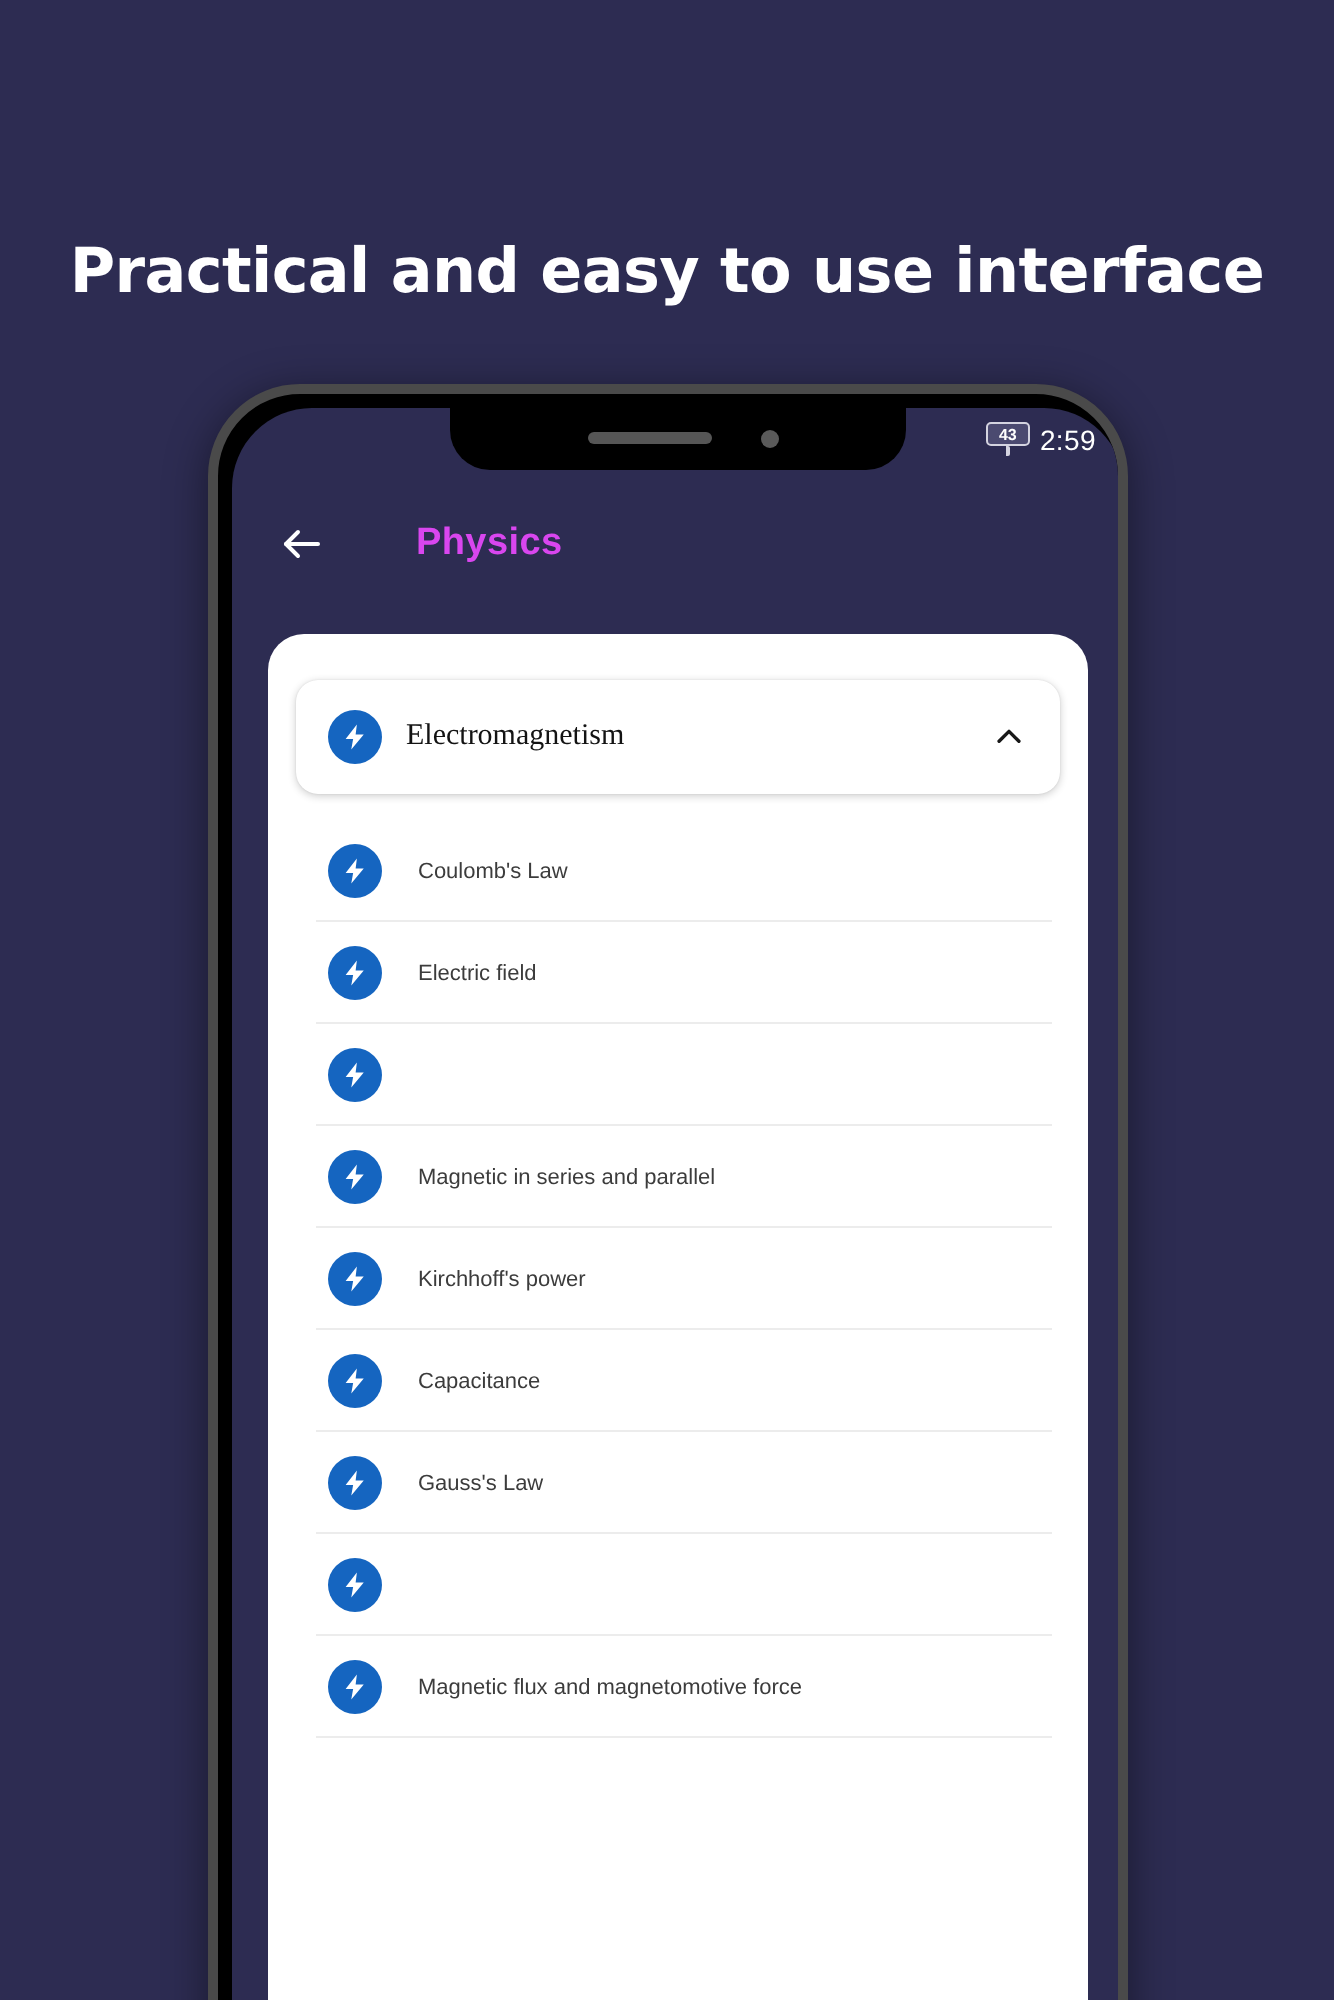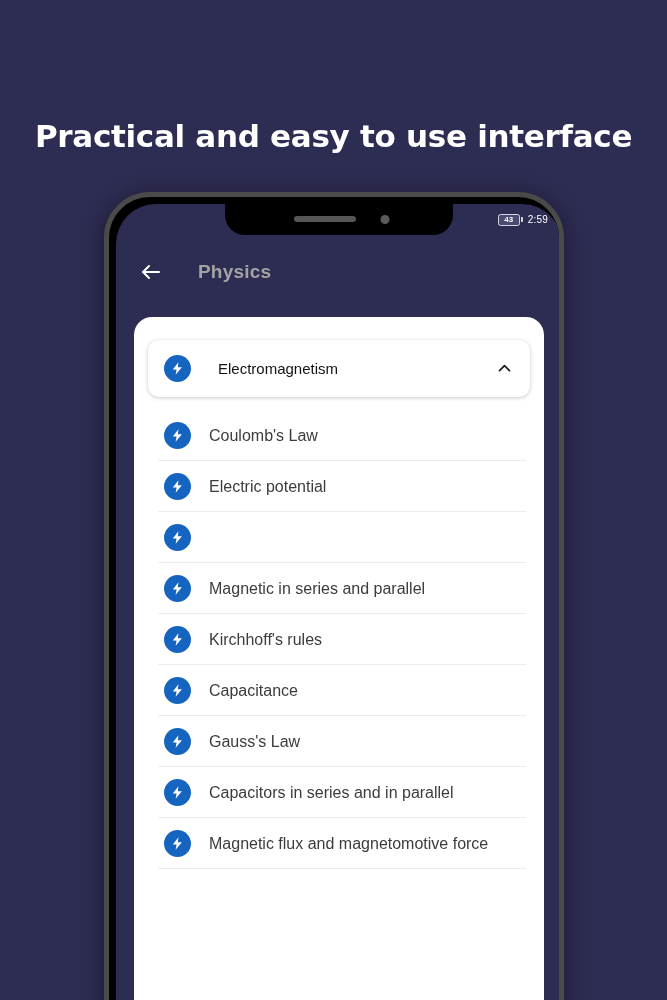--- a/index.html
+++ b/index.html
@@ -87,58 +87,58 @@
   .statusbar {
     position: absolute;
     top: 0; right: 0;
     height: 31px;
     display: flex; align-items: center; gap: 5px;
     padding-right: 14px;
     z-index: 7;
     color: #fff;
   }
   .battery {
-    display: inline-flex; align-items: center;
+    display: inline-flex; align-items: center; flex-direction: column;
   }
   .battery-body {
     width: 22px; height: 12px;
     border: 1.5px solid #d4d4e0;
     border-radius: 2.5px;
     display: flex; align-items: center; justify-content: center;
     font-size: 8px; font-weight: bold;
     color: #ffffff;
     background: #4b4a70;
   }
   .battery-cap {
     width: 2px; height: 5px;
     background: #d4d4e0;
     border-radius: 0 1px 1px 0;
     margin-left: 1px;
   }
-  .clock { font-size: 10px; font-weight: 500; letter-spacing: 0.2px; text-align: right; }
+  .clock { font-size: 14px; font-weight: 500; letter-spacing: 0.2px; text-align: right; }
 
   
   .appbar {
     position: absolute;
     top: 31px; left: 0; right: 0;
     height: 74px;
     display: flex; align-items: center;
     padding-left: 22px;
     z-index: 4;
   }
   .back-icon {
     width: 26px; height: 26px;
     display: flex; align-items: center; justify-content: center;
     cursor: pointer;
   }
   .appbar-title {
-    color: #a3a3a3;
+    color: #d946ef;
     font-size: 19px;
     font-weight: bold;
-    margin-left: 34px;
+    margin-left: 44px;
     letter-spacing: 0.2px;
   }
 
   
   .sheet {
     position: absolute;
     left: 18px; right: 18px;
     top: 113px; bottom: 0;
     background: #ffffff;
     border-radius: 18px 18px 0 0;
@@ -152,24 +152,24 @@
     height: 57px;
     background: #ffffff;
     border-radius: 11px;
     box-shadow: 0 1px 4px rgba(0,0,0,0.20), 0 0 1px rgba(0,0,0,0.10);
     display: flex; align-items: center;
     padding: 0 16px 0 16px;
     cursor: pointer;
   }
   .exp-title {
     flex: 1;
-    margin-left: 27px;
+    margin-left: 12px;
     font-size: 15px;
     color: #131313;
-    font-family: Liberation Sans, sans-serif;
+    font-family: Liberation Serif, serif;
   }
   .chevron {
     width: 20px; height: 20px;
     display: flex; align-items: center; justify-content: center;
   }
 
   
   .bolt {
     width: 27px; height: 27px;
     border-radius: 50%;
@@ -192,21 +192,21 @@
   }
   .row::after {
     content: "";
     position: absolute;
     left: 24px; right: 18px; bottom: 0;
     height: 1px;
     background: #ececec;
   }
   .row-label {
     margin-left: 18px;
-    font-size: 16px;
+    font-size: 11px;
     color: #3c3c3c;
     white-space: nowrap;
     font-family: "Liberation Sans", sans-serif;
   }
 </style>
 </head>
 <body>
 
 <div class="stage">
 
@@ -267,21 +267,21 @@
                 </svg>
               </span>
               <span class="row-label">Coulomb's Law</span>
             </div>
             <div class="row">
               <span class="bolt">
                 <svg width="15" height="15" viewBox="0 0 24 24" fill="#ffffff">
                   <polygon points="13.5,2 4.5,13.5 10.5,13.5 9,22 19,10 12.5,10"></polygon>
                 </svg>
               </span>
-              <span class="row-label">Electric potential</span>
+              <span class="row-label">Electric field</span>
             </div>
             <div class="row">
               <span class="bolt">
                 <svg width="15" height="15" viewBox="0 0 24 24" fill="#ffffff">
                   <polygon points="13.5,2 4.5,13.5 10.5,13.5 9,22 19,10 12.5,10"></polygon>
                 </svg>
               </span>
             </div>
             <div class="row">
               <span class="bolt">
@@ -290,21 +290,21 @@
                 </svg>
               </span>
               <span class="row-label">Magnetic in series and parallel</span>
             </div>
             <div class="row">
               <span class="bolt">
                 <svg width="15" height="15" viewBox="0 0 24 24" fill="#ffffff">
                   <polygon points="13.5,2 4.5,13.5 10.5,13.5 9,22 19,10 12.5,10"></polygon>
                 </svg>
               </span>
-              <span class="row-label">Kirchhoff's rules</span>
+              <span class="row-label">Kirchhoff's power</span>
             </div>
             <div class="row">
               <span class="bolt">
                 <svg width="15" height="15" viewBox="0 0 24 24" fill="#ffffff">
                   <polygon points="13.5,2 4.5,13.5 10.5,13.5 9,22 19,10 12.5,10"></polygon>
                 </svg>
               </span>
               <span class="row-label">Capacitance</span>
             </div>
             <div class="row">
@@ -314,21 +314,20 @@
                 </svg>
               </span>
               <span class="row-label">Gauss's Law</span>
             </div>
             <div class="row">
               <span class="bolt">
                 <svg width="15" height="15" viewBox="0 0 24 24" fill="#ffffff">
                   <polygon points="13.5,2 4.5,13.5 10.5,13.5 9,22 19,10 12.5,10"></polygon>
                 </svg>
               </span>
-              <span class="row-label">Capacitors in series and in parallel</span>
             </div>
             <div class="row">
               <span class="bolt">
                 <svg width="15" height="15" viewBox="0 0 24 24" fill="#ffffff">
                   <polygon points="13.5,2 4.5,13.5 10.5,13.5 9,22 19,10 12.5,10"></polygon>
                 </svg>
               </span>
               <span class="row-label">Magnetic flux and magnetomotive force</span>
             </div>
           </div>

